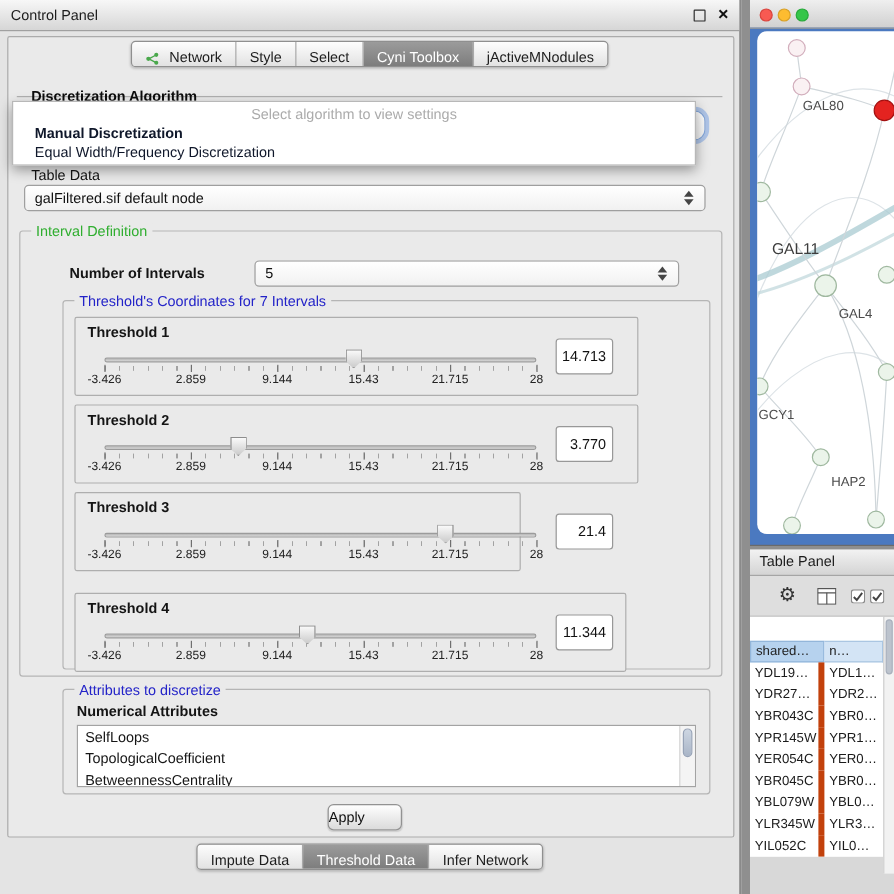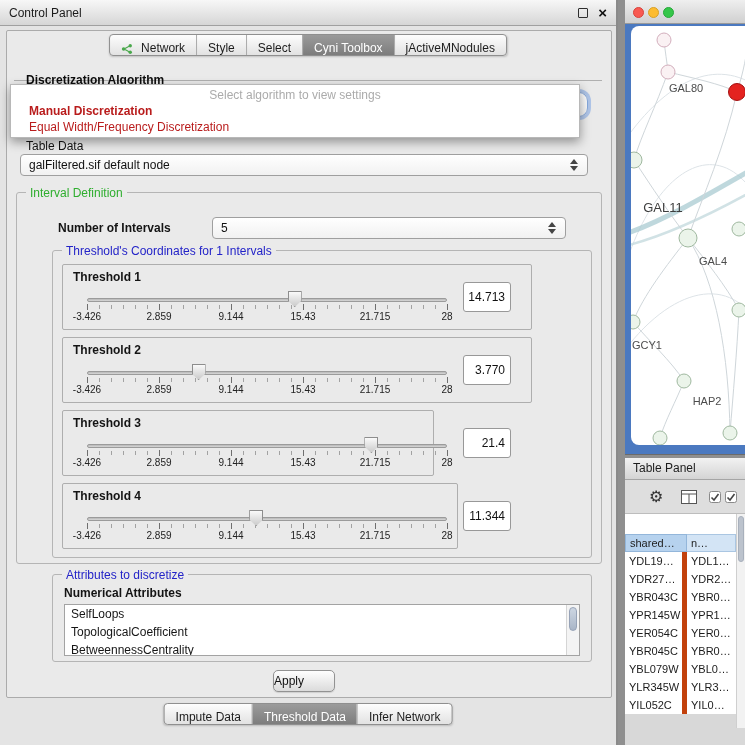--- a/index.html
+++ b/index.html
@@ -33,21 +33,21 @@
 
   .combo{position:absolute;background:linear-gradient(#ffffff,#f1f1f1);border:1px solid #9f9f9f;border-radius:4px;
     display:flex;align-items:center;font-size:12px;color:#111;padding:0 6px}
   .combo-text{flex:1;padding-left:2px;white-space:nowrap;overflow:hidden}
   .focusring{border-color:#85a8dc;box-shadow:0 0 0 3px rgba(124,164,228,.55)}
   .updown{display:flex;flex-direction:column;gap:2px;align-items:center;width:14px}
   .tup{width:0;height:0;border-left:4px solid transparent;border-right:4px solid transparent;border-bottom:5px solid #454545}
   .tdn{width:0;height:0;border-left:4px solid transparent;border-right:4px solid transparent;border-top:5px solid #454545}
 
   .popup{position:absolute;z-index:40;background:#fff;border:1px solid #b8b8b8;box-shadow:0 4px 10px rgba(0,0,0,.38);padding:2px 12px}
-  .popitem{font-size:12px;height:16px;line-height:16px;padding:0 6px;color:#b91c1c;white-space:nowrap}
+  .popitem{font-size:12px;height:16px;line-height:16px;padding:0 6px;color:#0f172a;white-space:nowrap}
   .placeholder{color:#ababab;text-align:center}
   .bold{font-weight:bold}
 
   .group{position:absolute;border:1px solid #b5b5b5;border-radius:3px}
   .lbl{position:absolute;font-size:12px;color:#141414;white-space:nowrap}
 
   .tbox{position:absolute;border:1px solid #aeaeae;border-radius:2px;background:#eaeaea}
   .slider{position:absolute}
   .track{position:absolute;left:0;right:0;top:9px;height:4px;background:linear-gradient(#b7b7b7,#d8d8d8);border:1px solid #9b9b9b;border-radius:2px}
   .minors{position:absolute;left:0;right:0;top:16px;height:4px;background:repeating-linear-gradient(to right,#a2a2a2 0 1px,transparent 1px 12px)}
@@ -169,21 +169,21 @@
     <span class="lbl bold" style="left:58px;top:221px">Number of Intervals</span>
     <div class="combo" style="left:212px;top:217px;width:354px;height:22px">
       <span class="combo-text">5</span>
       <span class="updown">
           <i class="tup"></i>
           <i class="tdn"></i>
         </span>
     </div>
 
     <div class="group" style="left:52px;top:250px;width:540px;height:308px"></div>
-    <span class="grouptitle blue" style="left:62px;top:244px">Threshold's Coordinates for 1 Intervals</span>
+    <span class="grouptitle blue" style="left:62px;top:244px">Threshold's Coordinates for 7 Intervals</span>
 
     <div class="tbox" style="left:62px;top:264px;width:470px;height:66px">
       <span class="lbl bold" style="left:10px;top:5px">Threshold 1</span>
       <div class="slider" style="left:24px;top:24px;width:360px;height:38px">
         <div class="track"></div>
         <div class="minors"></div>
         <div class="major" style="left:0%">
             <span class="ticklbl">-3.426</span>
           </div>
         <div class="major" style="left:20%">
@@ -255,21 +255,21 @@
             <span class="ticklbl">21.715</span>
           </div>
         <div class="major" style="left:100%">
             <span class="ticklbl">28</span>
           </div>
         <div class="handle" style="left: calc(79% - 7px);"></div>
       </div>
       <div class="valuefield" style="left:400px;top:17px">21.4</div>
     </div>
 
-    <div class="tbox" style="left:62px;top:483px;width:396px;height:66px">
+    <div class="tbox" style="left:62px;top:494px;width:460px;height:66px">
       <span class="lbl bold" style="left:10px;top:5px">Threshold 4</span>
       <div class="slider" style="left:24px;top:24px;width:360px;height:38px">
         <div class="track"></div>
         <div class="minors"></div>
         <div class="major" style="left:0%">
             <span class="ticklbl">-3.426</span>
           </div>
         <div class="major" style="left:20%">
             <span class="ticklbl">2.859</span>
           </div>

